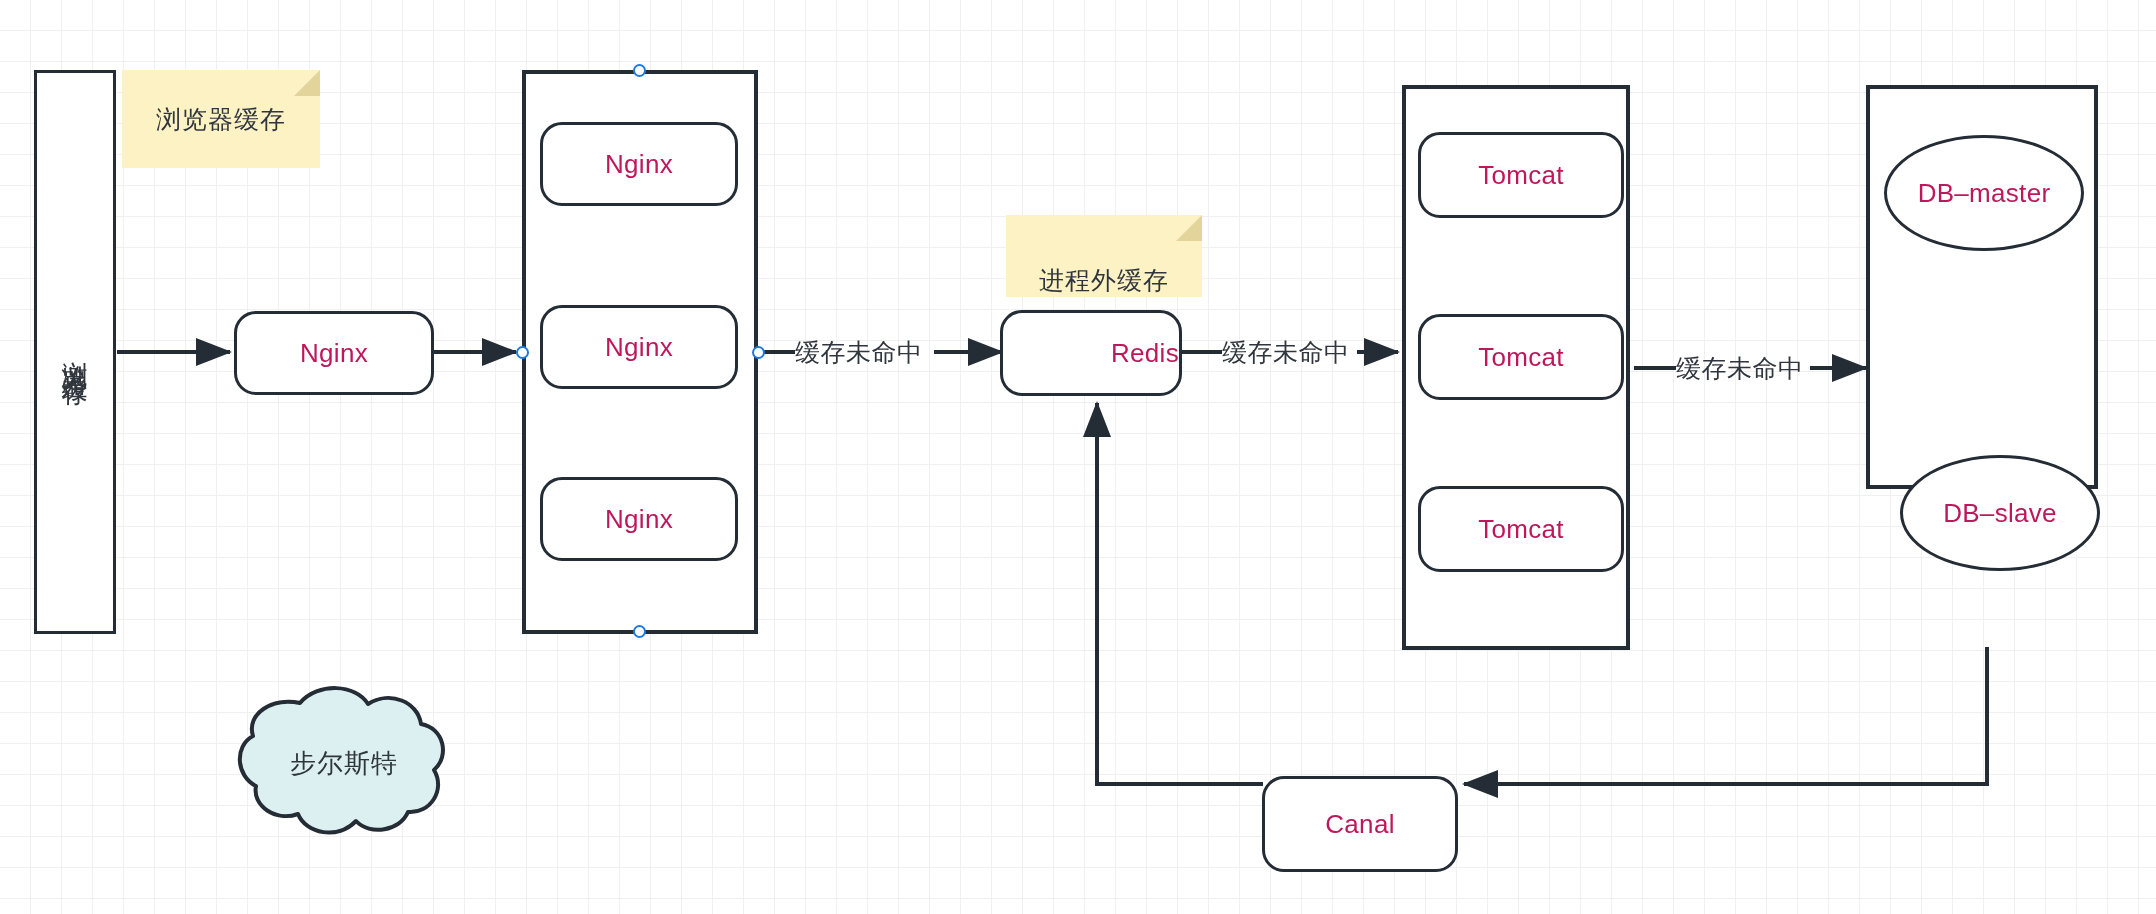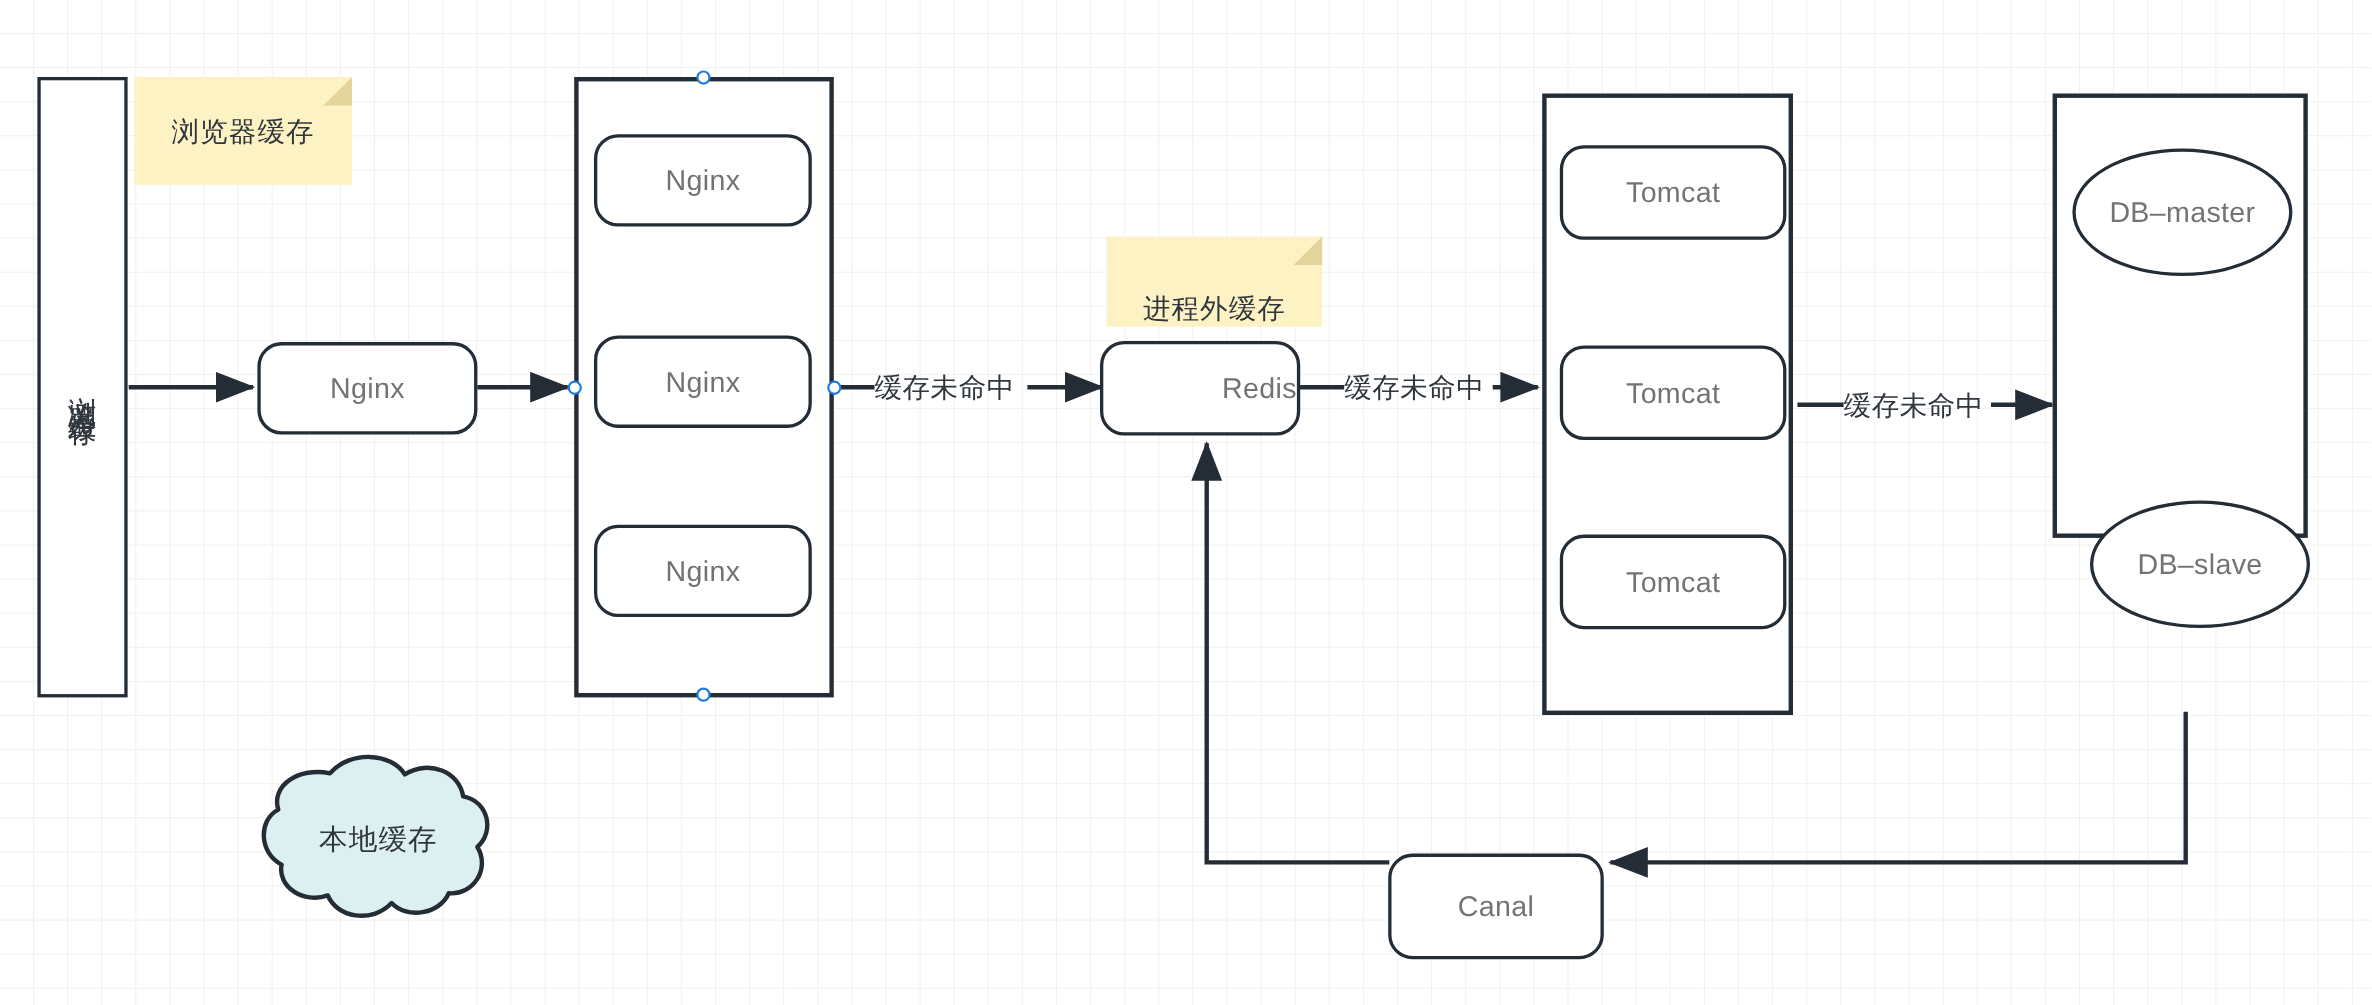--- a/index.html
+++ b/index.html
@@ -43,21 +43,21 @@
   }
   .node.container-box {
     border-width: 4px;
     display: block;
   }
   .rounded {
     border-radius: 22px;
   }
   .label-txt {
     font-size: 26px;
-    color: #737373;
+    color: #be185d;
     letter-spacing: 0.3px;
   }
   .vert-label {
     writing-mode: vertical-rl;
     text-orientation: upright;
     font-size: 26px;
     color: #30363d;
     letter-spacing: 5px;
     line-height: 1;
   }
@@ -213,15 +213,15 @@
     </div>
     <div class="node" style="left:30px; top:366px; width:200px; height:116px; border-radius:50%;">
       <span class="label-txt">DB–slave</span>
     </div>
   </div>
 
   <div class="node rounded" style="left:1262px; top:736px; width:196px; height:96px;margin-top:40px;">
     <span class="label-txt">Canal</span>
   </div>
 
-  <div class="cloud-label" style="left:290px; top:746px;">本地缓存</div>
+  <div class="cloud-label" style="left:290px; top:746px;">步尔斯特</div>
 
 </div>
 
 </body></html>

